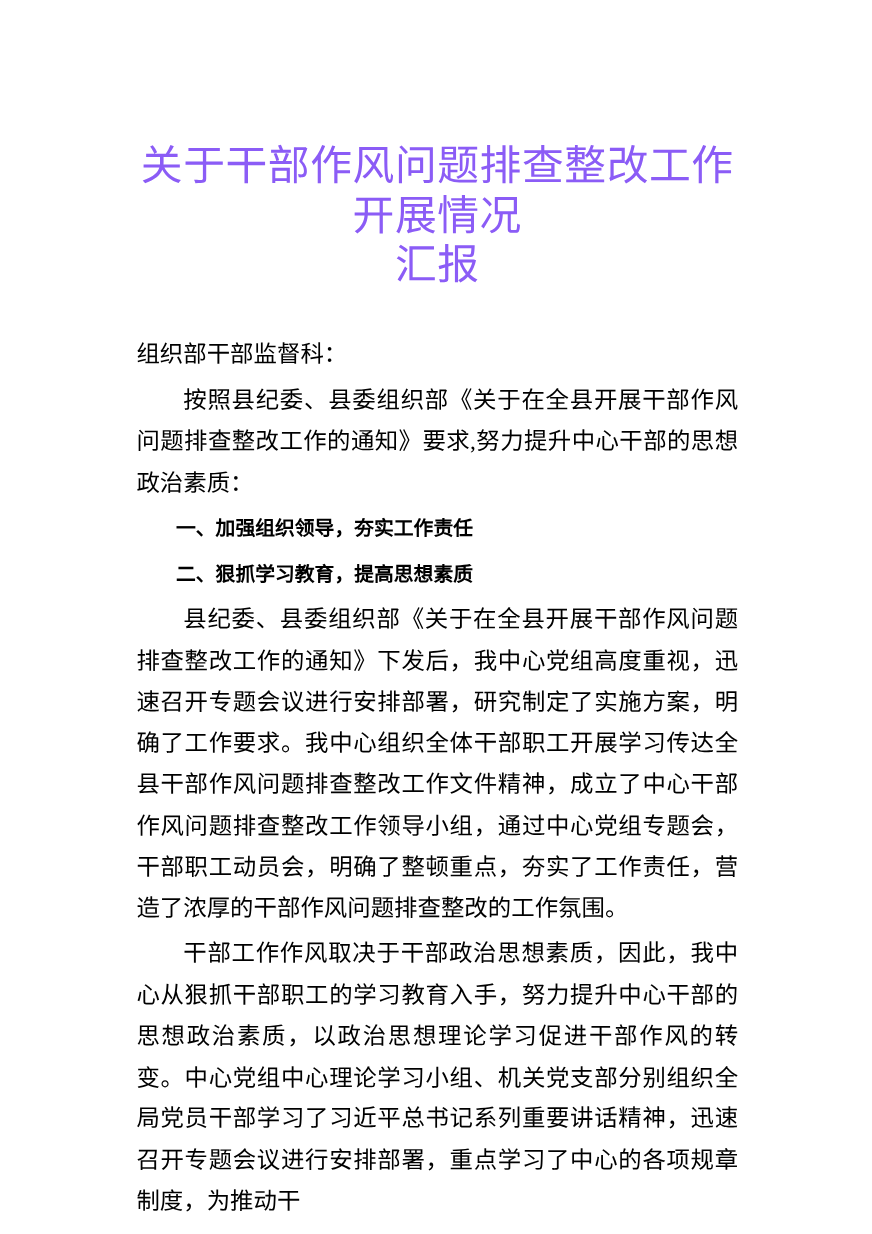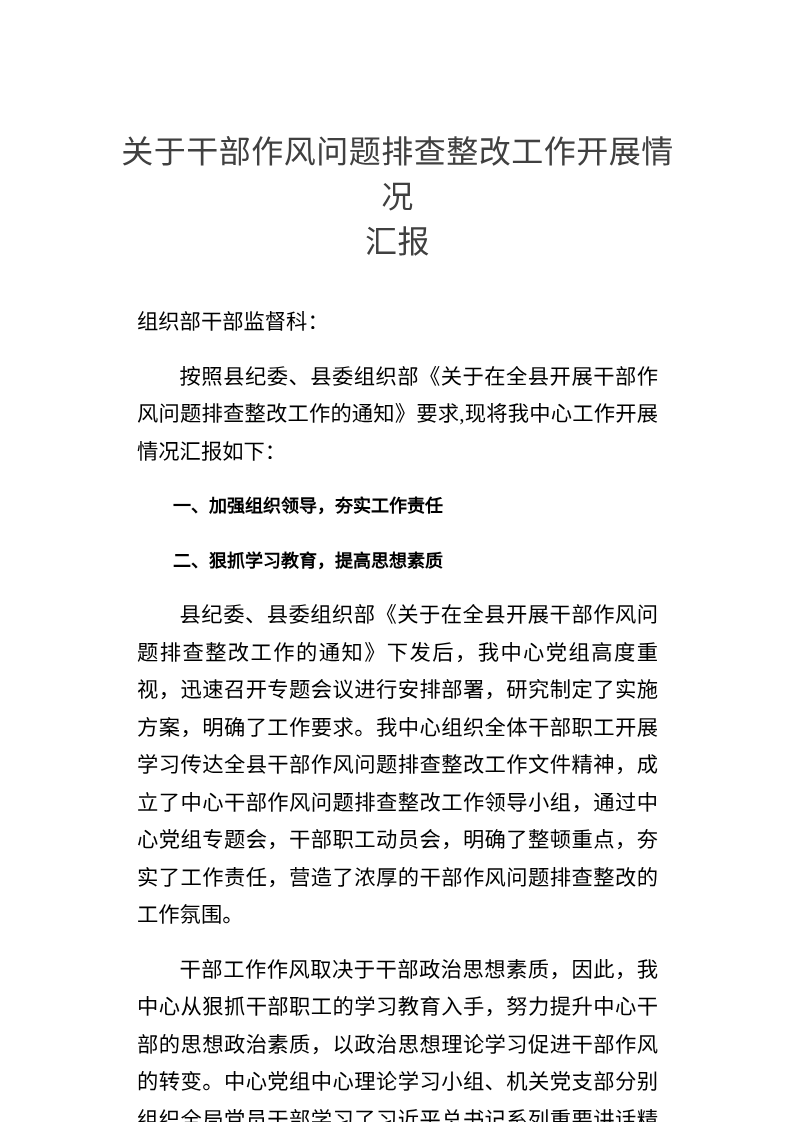--- a/index.html
+++ b/index.html
@@ -13,31 +13,31 @@
     height: 1122px;
     box-sizing: border-box;
     background: #ffffff;
     padding: 130px 118px 0 120px;
     overflow: hidden;
     color: #000000;
     font-family: "Liberation Serif", serif;
   }
   .doc-title {
     margin: 0 0 39px 0;
-    font-size: 32px;
+    font-size: 38px;
     font-weight: normal;
     line-height: 45px;
     text-align: center;
-    color: #404040;
+    color: #8b5cf6;
     font-family: "Liberation Serif", serif;
     letter-spacing: 0.5px;
   }
   .title-line { display: block; }
   .para {
-    margin: 17px;
+    margin: 4px;
     font-size: 21.3px;
     line-height: 37.5px;
     text-align: justify;
     text-justify: inter-ideograph;
     color: #000000;
     font-family: "Liberation Serif", serif;
   }
   .para.salutation { text-indent: 0; }
   .para.body { text-indent: 2em; }
   .para.heading {
@@ -52,21 +52,21 @@
 
 <div class="page">
 
   <h1 class="doc-title">
     <span class="title-line">关于干部作风问题排查整改工作开展情况</span>
     <span class="title-line">汇报</span>
   </h1>
 
   <p class="para salutation">组织部干部监督科：</p>
 
-  <p class="para body">按照县纪委、县委组织部《关于在全县开展干部作风问题排查整改工作的通知》要求,现将我中心工作开展情况汇报如下：</p>
+  <p class="para body">按照县纪委、县委组织部《关于在全县开展干部作风问题排查整改工作的通知》要求,努力提升中心干部的思想政治素质：</p>
 
   <p class="para heading">一、加强组织领导，夯实工作责任</p>
 
   <p class="para heading">二、狠抓学习教育，提高思想素质</p>
 
   <p class="para body">县纪委、县委组织部《关于在全县开展干部作风问题排查整改工作的通知》下发后，我中心党组高度重视，迅速召开专题会议进行安排部署，研究制定了实施方案，明确了工作要求。我中心组织全体干部职工开展学习传达全县干部作风问题排查整改工作文件精神，成立了中心干部作风问题排查整改工作领导小组，通过中心党组专题会，干部职工动员会，明确了整顿重点，夯实了工作责任，营造了浓厚的干部作风问题排查整改的工作氛围。</p>
 
   <p class="para body">干部工作作风取决于干部政治思想素质，因此，我中心从狠抓干部职工的学习教育入手，努力提升中心干部的思想政治素质，以政治思想理论学习促进干部作风的转变。中心党组中心理论学习小组、机关党支部分别组织全局党员干部学习了习近平总书记系列重要讲话精神，迅速召开专题会议进行安排部署，重点学习了中心的各项规章制度，为推动干</p>
 
 </div>

